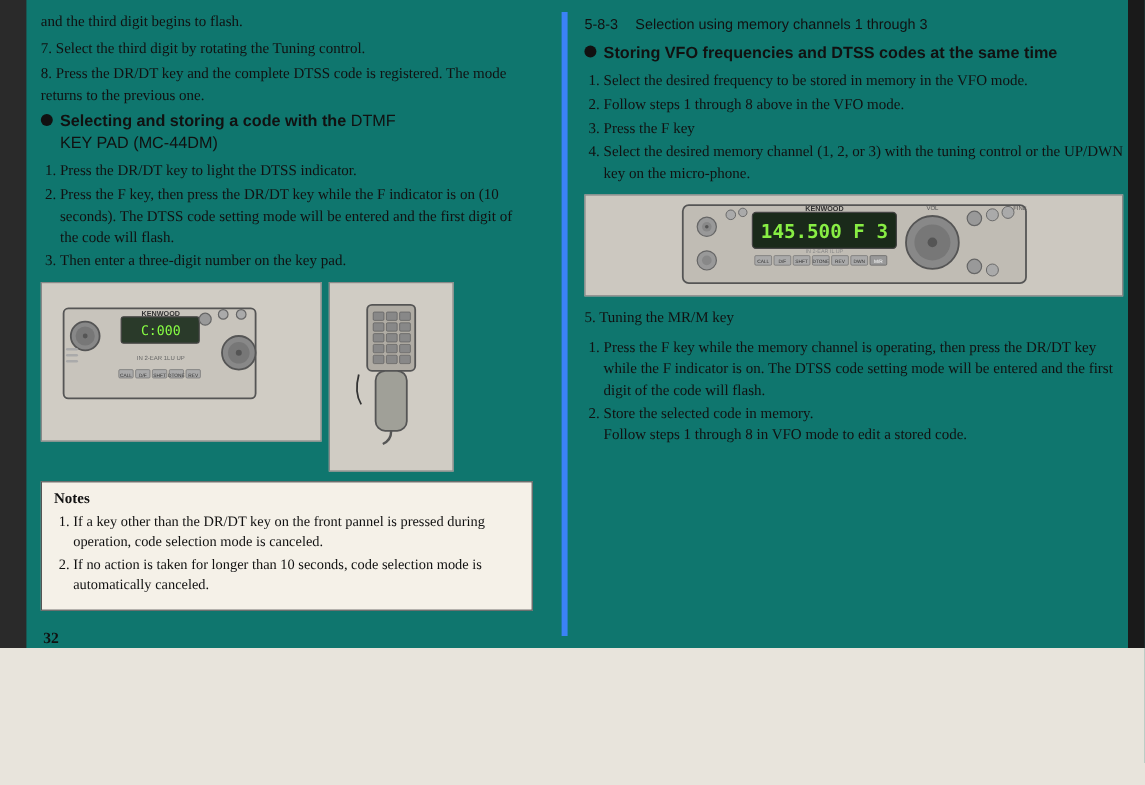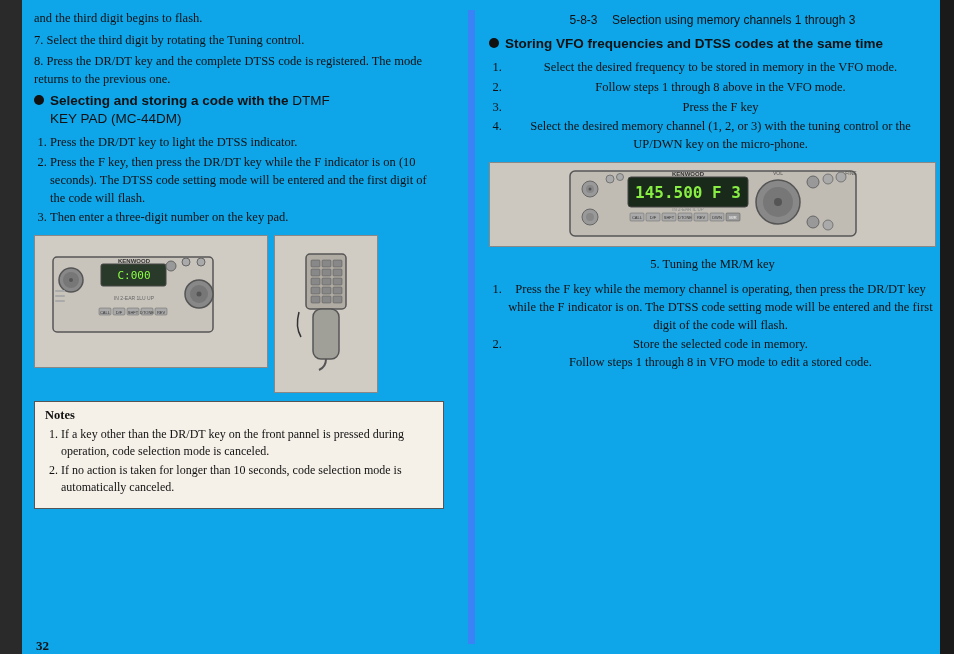--- a/index.html
+++ b/index.html
@@ -8,22 +8,22 @@
       height: 654px;
       background: #e8e4dc;
       font-family: 'Times New Roman', Times, serif;
       font-size: 13px;
       color: #111;
       overflow: hidden;
       position: relative;
     }
     .page {
       width: 954px;
-      height: 654px;
-      background: #0ea5e9;
+      height: 540px;
+      background: #0f766e;
       display: flex;
       position: relative;
     }
     
     .left-strip {
       width: 22px;
       background: #2a2a2a;
       flex-shrink: 0;
     }
     
@@ -42,23 +42,22 @@
       padding: 10px 18px 10px 12px;
       gap: 14px;
     }
     .left-col {
       flex: 1;
       max-width: 420px;
       padding-right: 10px;
     }
     .right-col {
       flex: 1;
-      border-left: 7px solid #3b82f6;
+      border-left: 5px solid #3b82f6;
       padding-left: 14px;
-      text-align: center;
     }
     p, li {
       line-height: 1.45;
       margin-bottom: 3px;
     }
     .section-header {
       display: flex;
       align-items: flex-start;
       margin-bottom: 6px;
       margin-top: 4px;

